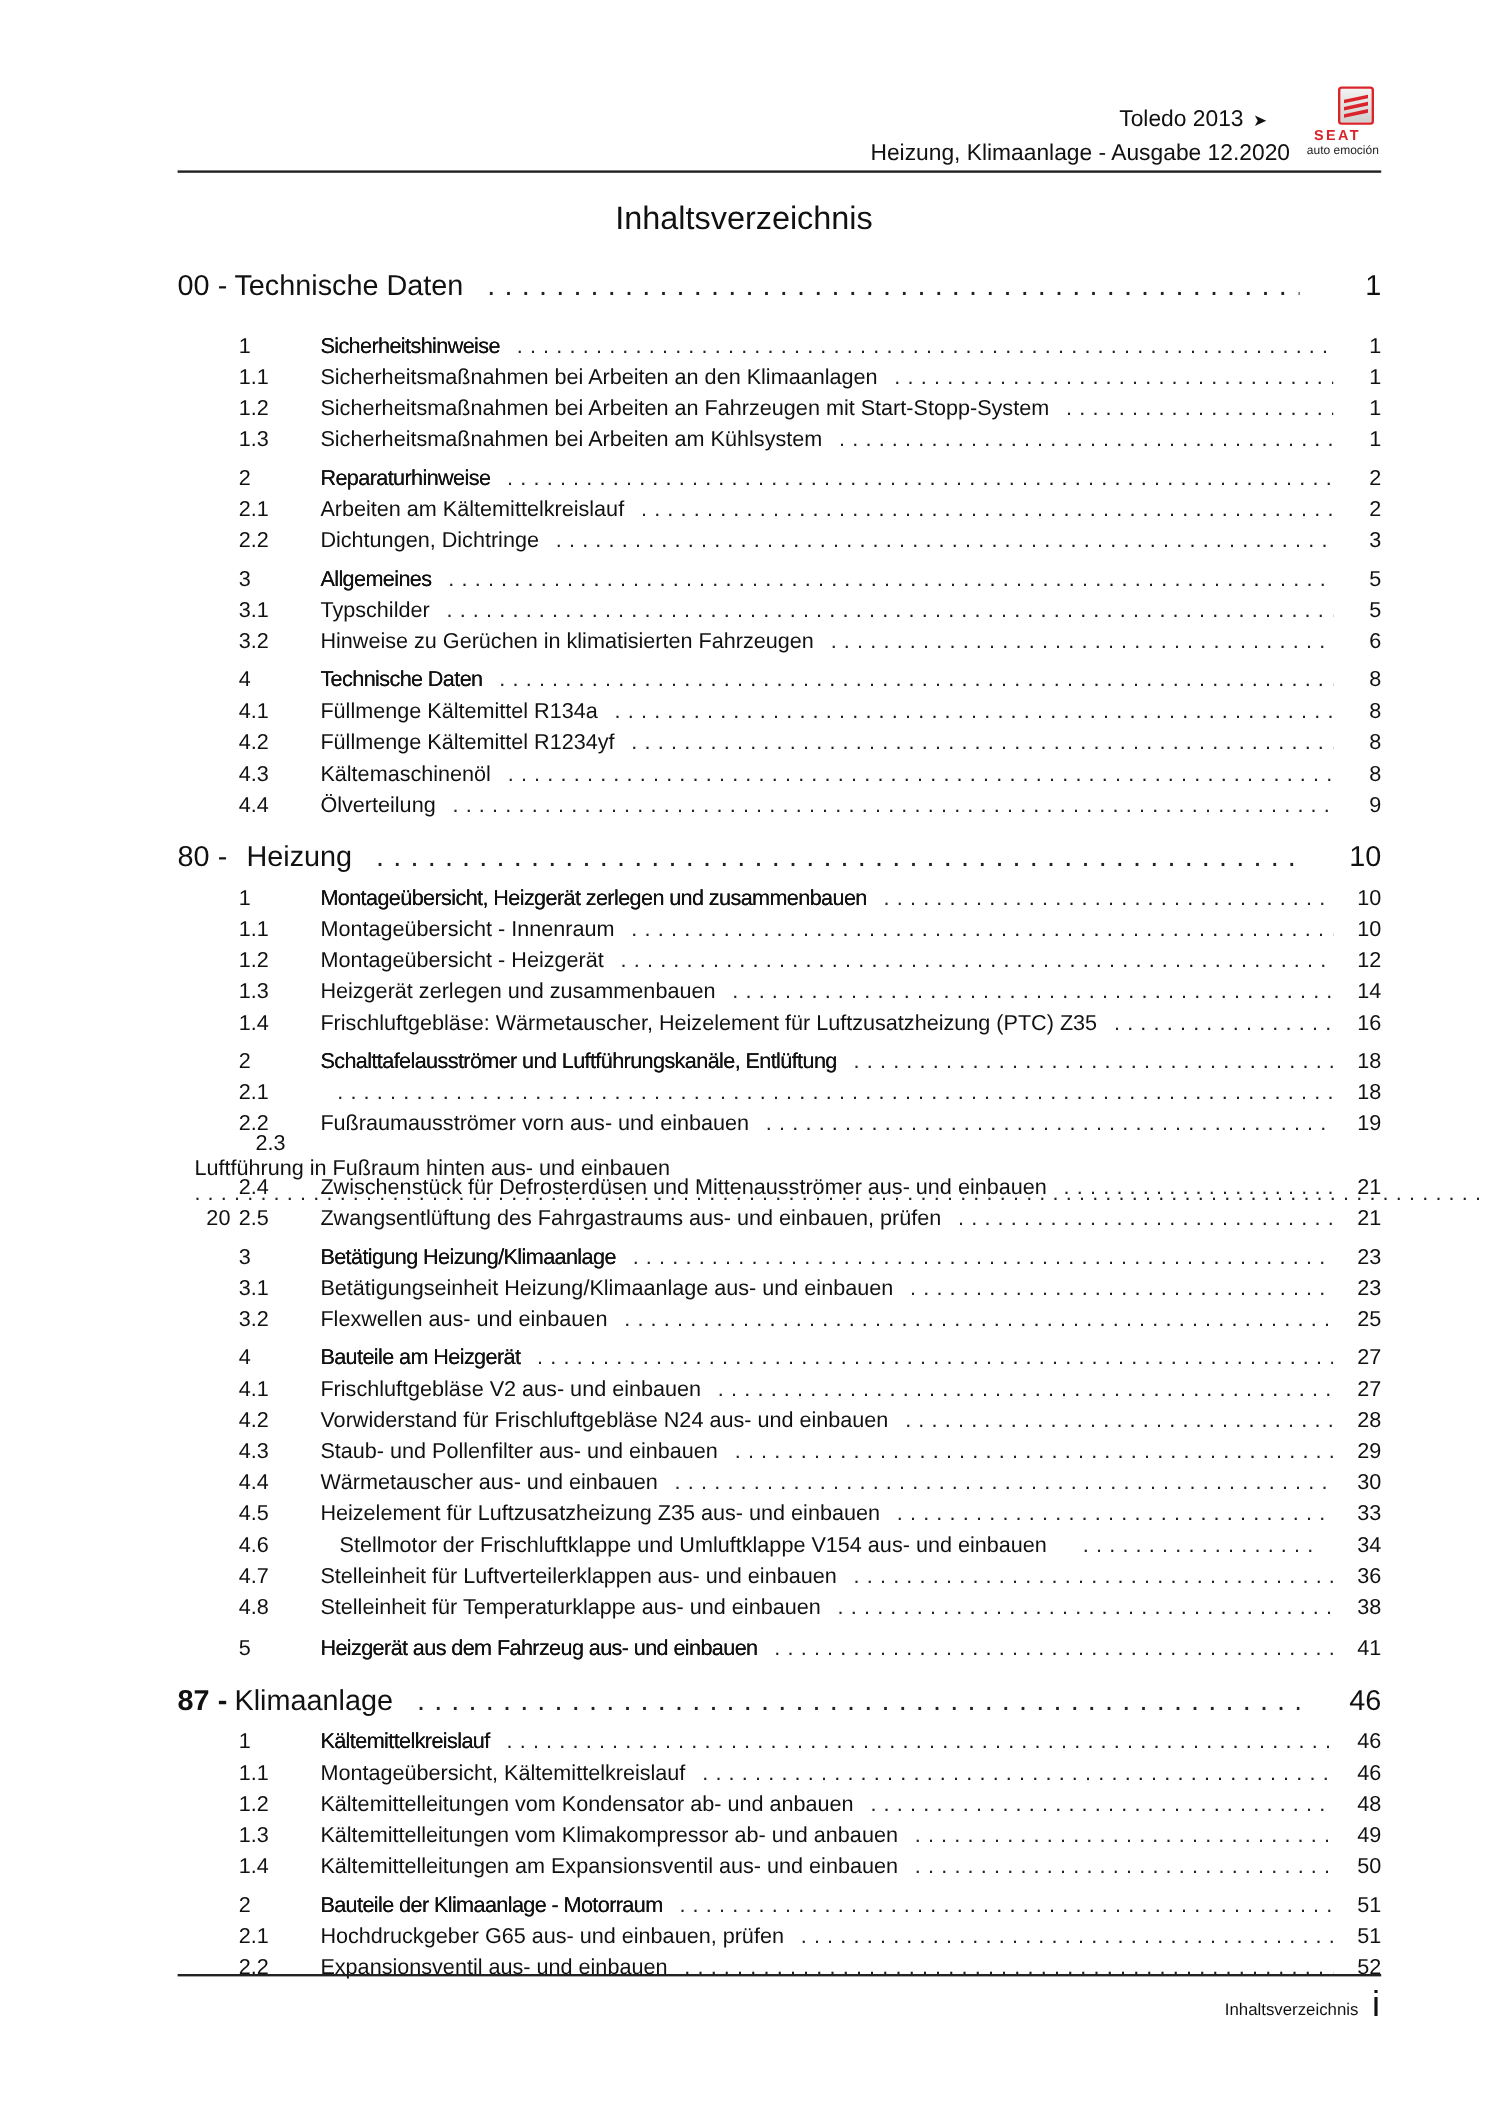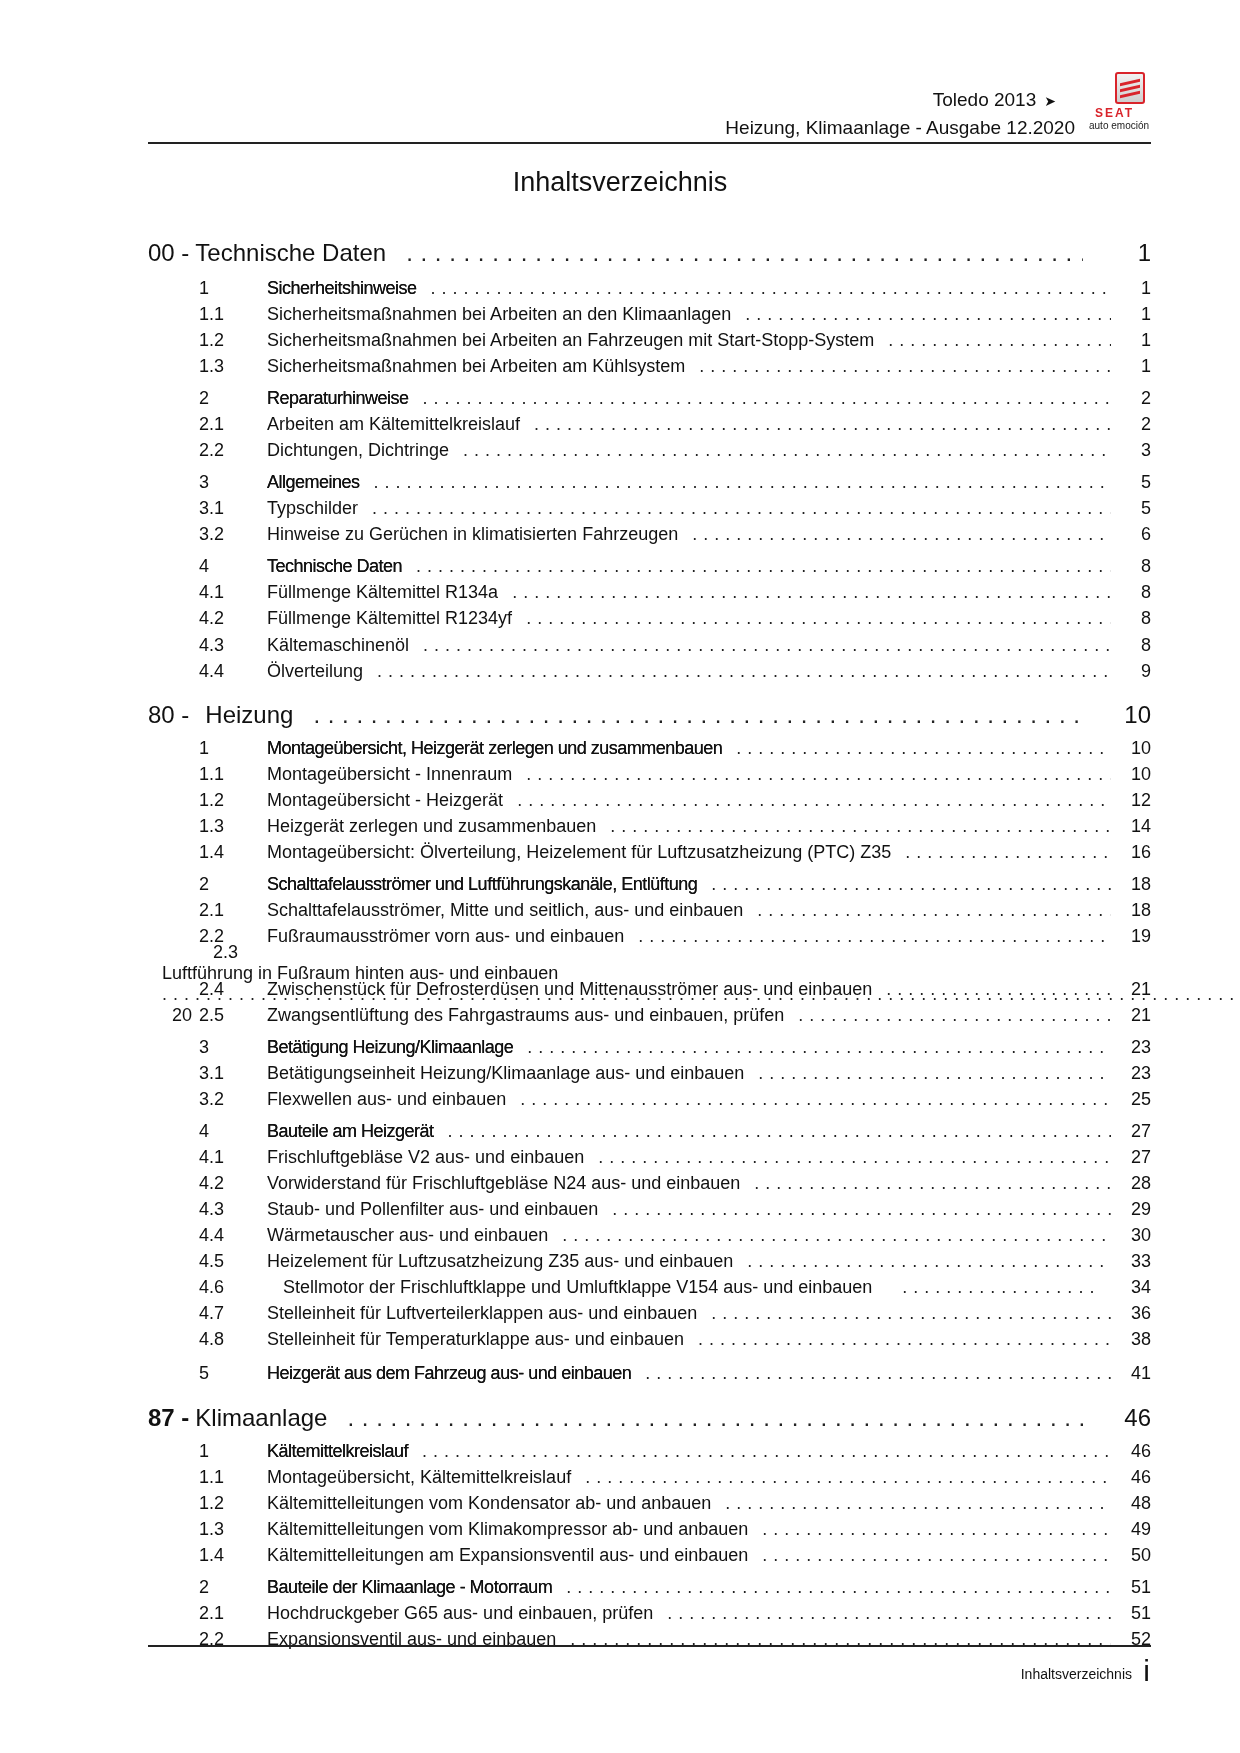--- a/index.html
+++ b/index.html
@@ -49,21 +49,21 @@
   </div>
   <div class="logo-brand">SEAT</div>
   <div class="logo-tag">auto emoción</div>
 </div>
 
 <div class="rule" style="top:142px"></div>
 
 <div class="title">Inhaltsverzeichnis</div>
 
 <div id="toc">
-    <div class="row chap" style="top: 239px; justify-content: space-between;">
+    <div class="row chap" style="top: 225px; justify-content: space-between;">
       <span class="num" style="margin-right: 6px;">00 -</span>
       <span class="lbl">Technische Daten</span>
       <span class="dots"></span>
       <span class="pg">1</span>
     </div>
     <div class="row sec" style="top: 278px;">
       <span class="num">1</span>
       <span class="lbl">Sicherheitshinweise</span>
       <span class="dots"></span>
       <span class="pg">1</span>
@@ -177,33 +177,32 @@
       <span class="pg">12</span>
     </div>
     <div class="row sub" style="top: 816px;">
       <span class="num">1.3</span>
       <span class="lbl">Heizgerät zerlegen und zusammenbauen</span>
       <span class="dots"></span>
       <span class="pg">14</span>
     </div>
     <div class="row sub" style="top: 842px;">
       <span class="num">1.4</span>
-      <span class="lbl">Montageübersicht: Ölverteilung, Heizelement für Luftzusatzheizung (PTC) Z35</span>
+      <span class="lbl">Frischluftgebläse: Wärmetauscher, Heizelement für Luftzusatzheizung (PTC) Z35</span>
       <span class="dots"></span>
       <span class="pg">16</span>
     </div>
     <div class="row sec" style="top: 874px;">
       <span class="num">2</span>
       <span class="lbl">Schalttafelausströmer und Luftführungskanäle, Entlüftung</span>
       <span class="dots"></span>
       <span class="pg">18</span>
     </div>
     <div class="row sub" style="top: 900px;">
       <span class="num">2.1</span>
-      <span class="lbl">Schalttafelausströmer, Mitte und seitlich, aus- und einbauen</span>
       <span class="dots"></span>
       <span class="pg">18</span>
     </div>
     <div class="row sub" style="top: 926px;">
       <span class="num">2.2</span>
       <span class="lbl">Fußraumausströmer vorn aus- und einbauen</span>
       <span class="dots"></span>
       <span class="pg">19</span>
     </div>
     <div class="row sub" style="top: 942px; flex-direction: column;">

